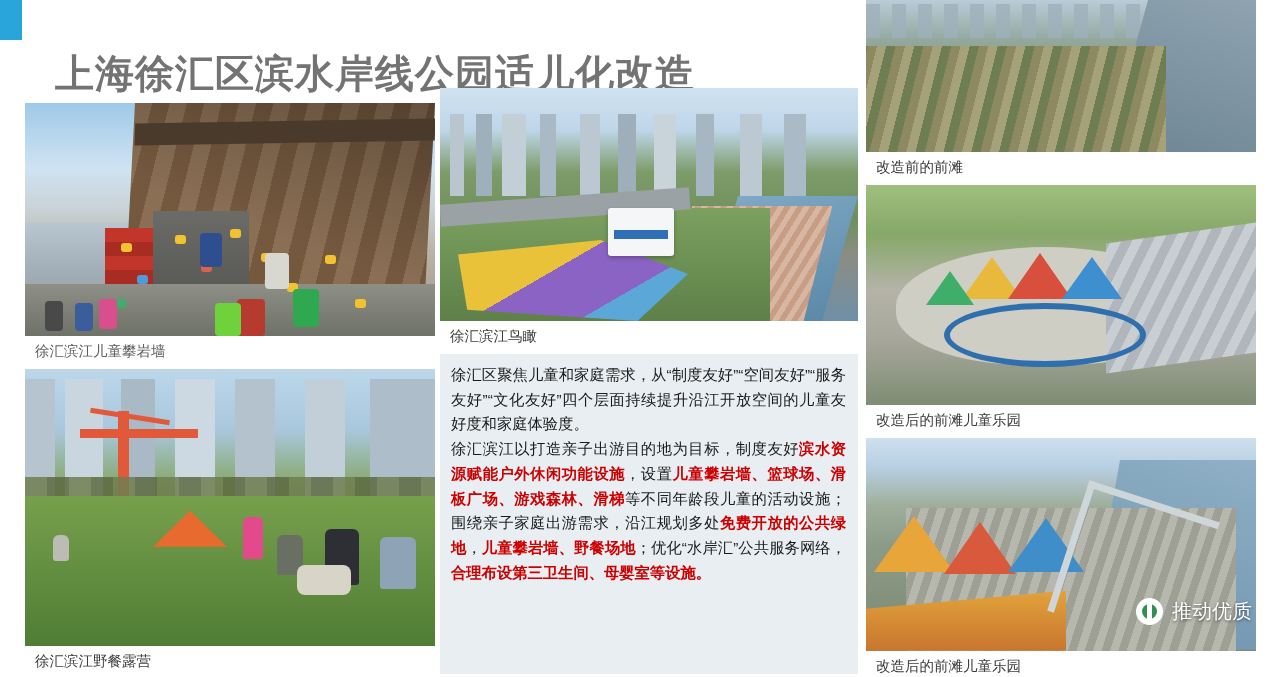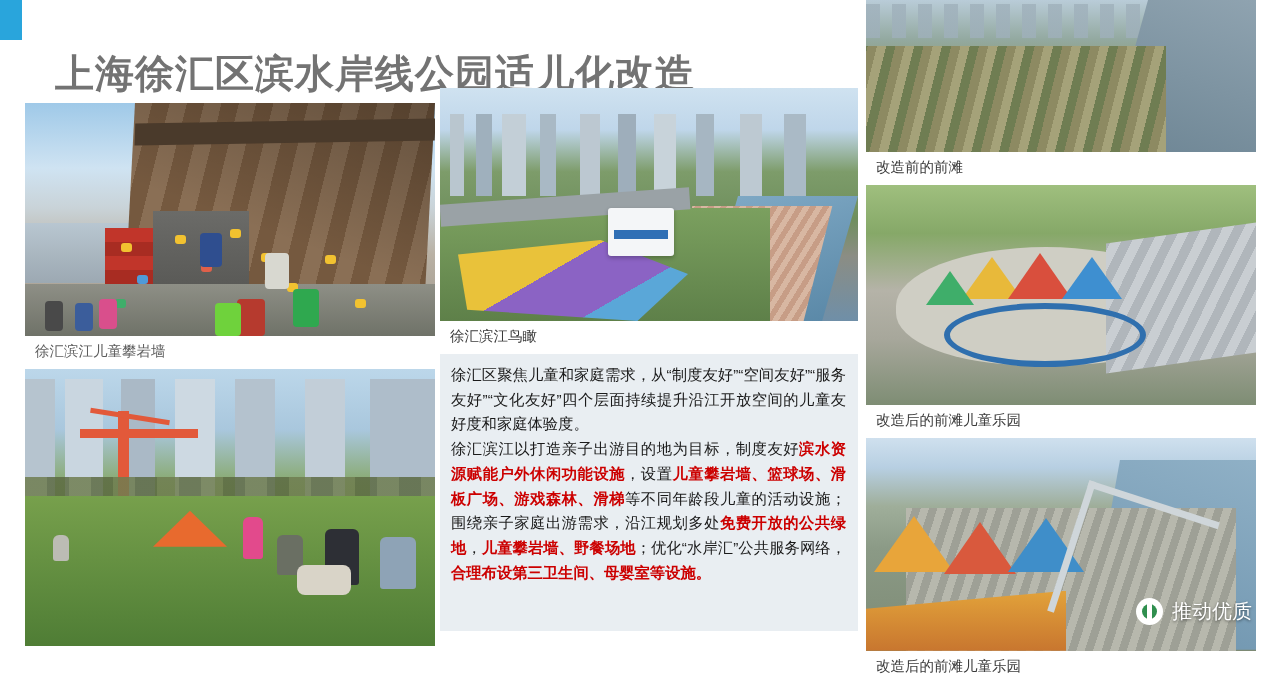--- a/index.html
+++ b/index.html
@@ -210,21 +210,21 @@
   }
   .p-picnic .tent {
     position:absolute; left:128px; top:142px; width:74px; height:36px;
     background:#e86a2e; clip-path: polygon(0 100%, 50% 0, 100% 100%);
   }
   .p-picnic .person { position:absolute; border-radius:6px 6px 3px 3px; }
 
   
   .text-card {
     width: 418px;
-    height: 277px;
+    height: 320px;
     background: #e9eef2;
     box-sizing: border-box;
     padding: 9px 12px 8px 11px;
     font-size: 15.3px;
     line-height: 1.62;
     color: #1a1a1a;
     text-align: justify;
     font-family: "Liberation Sans", sans-serif;
     overflow: hidden;
   }
@@ -356,20 +356,21 @@
     <div class="treeline"></div>
     <div class="lawn"></div>
     <div class="tent"></div>
     <span class="person" style="left:218px;top:148px;width:20px;height:42px;background:#e24a8c;"></span>
     <span class="person" style="left:300px;top:160px;width:34px;height:56px;background:#2d2f35;"></span>
     <span class="person" style="left:355px;top:168px;width:36px;height:52px;background:#8ea3b6;"></span>
     <span class="person" style="left:252px;top:166px;width:26px;height:40px;background:#6a6f63;"></span>
     <span class="person" style="left:272px;top:196px;width:54px;height:30px;background:#d9d4c8;border-radius:8px;"></span>
     <span class="person" style="left:28px;top:166px;width:16px;height:26px;background:#bcbcb4;"></span>
   </div>
+  <div class="caption">徐汇滨江野餐露营</div>
 </div>
 
 <div class="right-col">
 
   <div class="photo p-aerial">
     <div class="skyline"></div>
     <div class="river"></div>
     <div class="promenade"></div>
     <div class="green"></div>
     <div class="road"></div>

